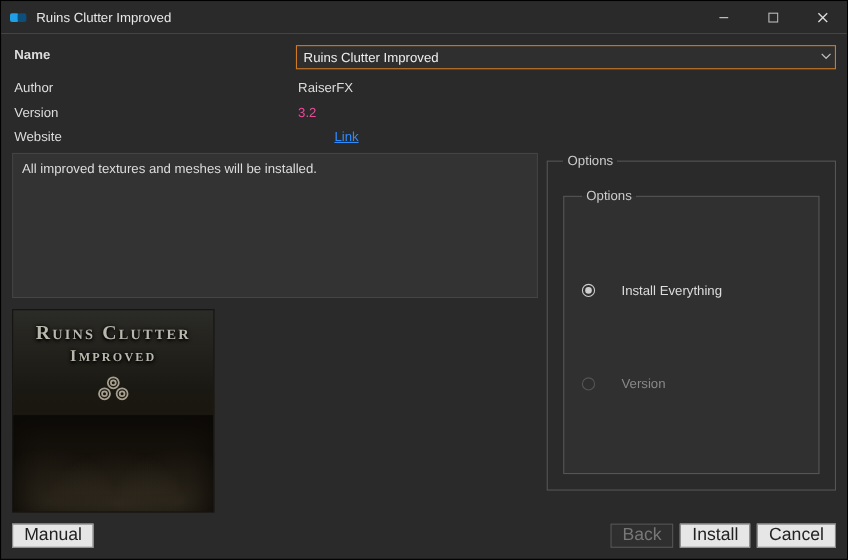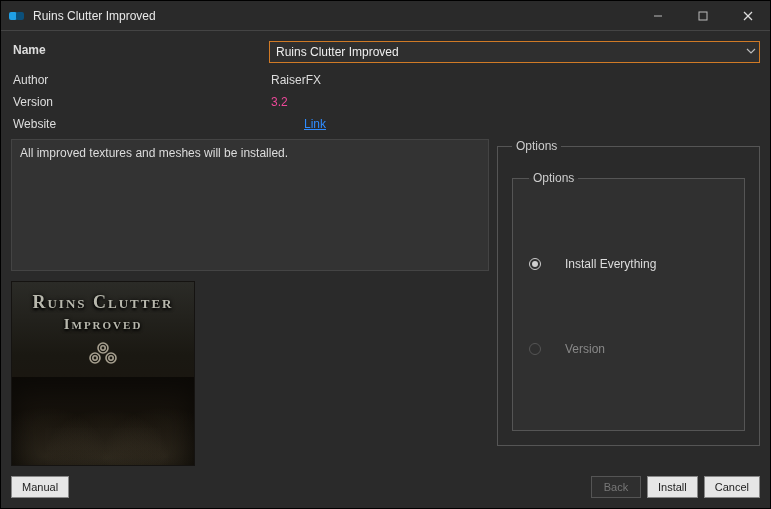--- a/index.html
+++ b/index.html
@@ -181,21 +181,21 @@
     justify-content: space-between;
     align-items:center;
     padding: 6px 10px 10px 10px;
   }
   .btn {
     height: 22px;
     padding: 0 10px;
     border: 1px solid #888;
     background: #e6e6e6;
     color: #222;
-    font-size: 11px;
+    font-size: 16px;
     cursor: pointer;
     display:inline-flex;
     align-items:center;
     justify-content:center;
     min-width: 50px;
   }
   .btn:disabled, .btn.disabled {
     background:#2f2f2f;
     border:1px solid #555;
     color:#777;

